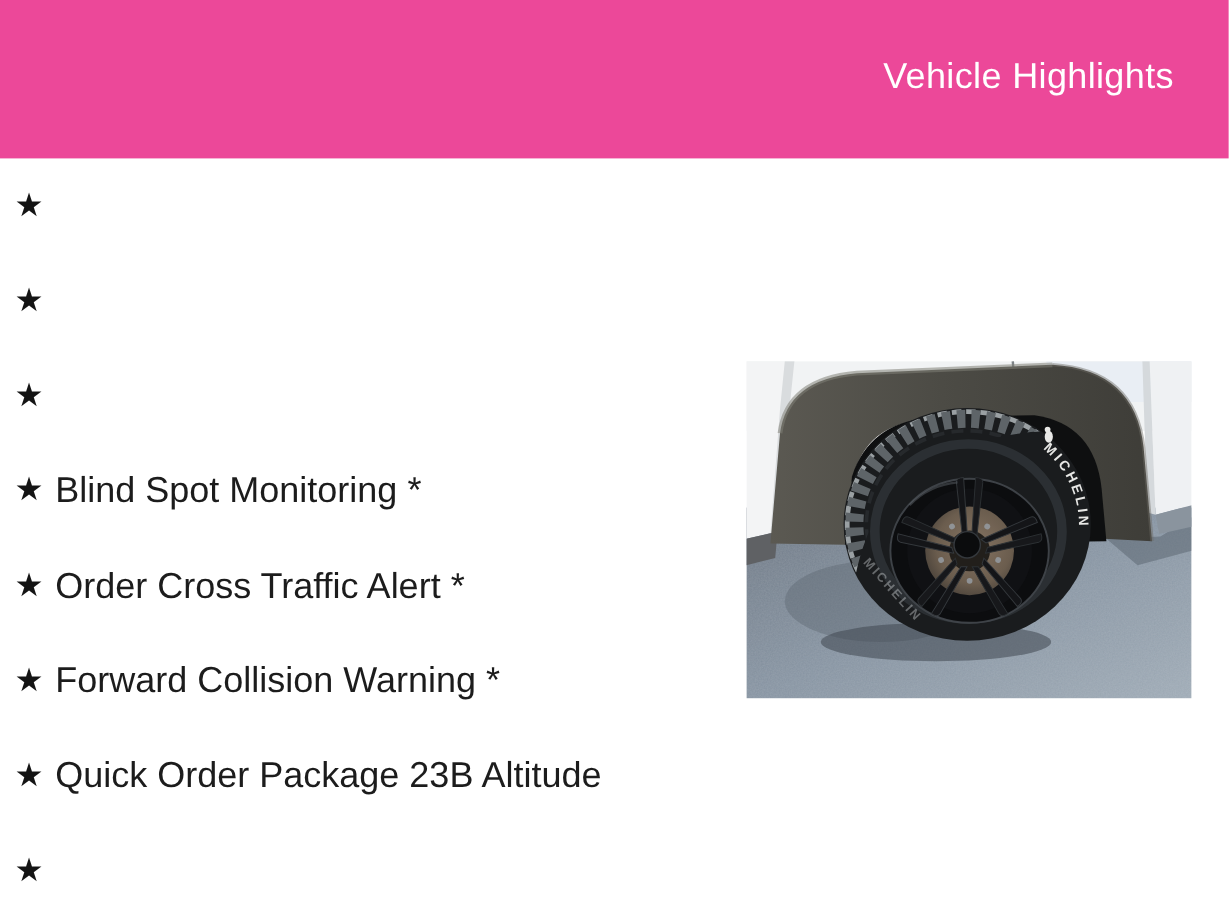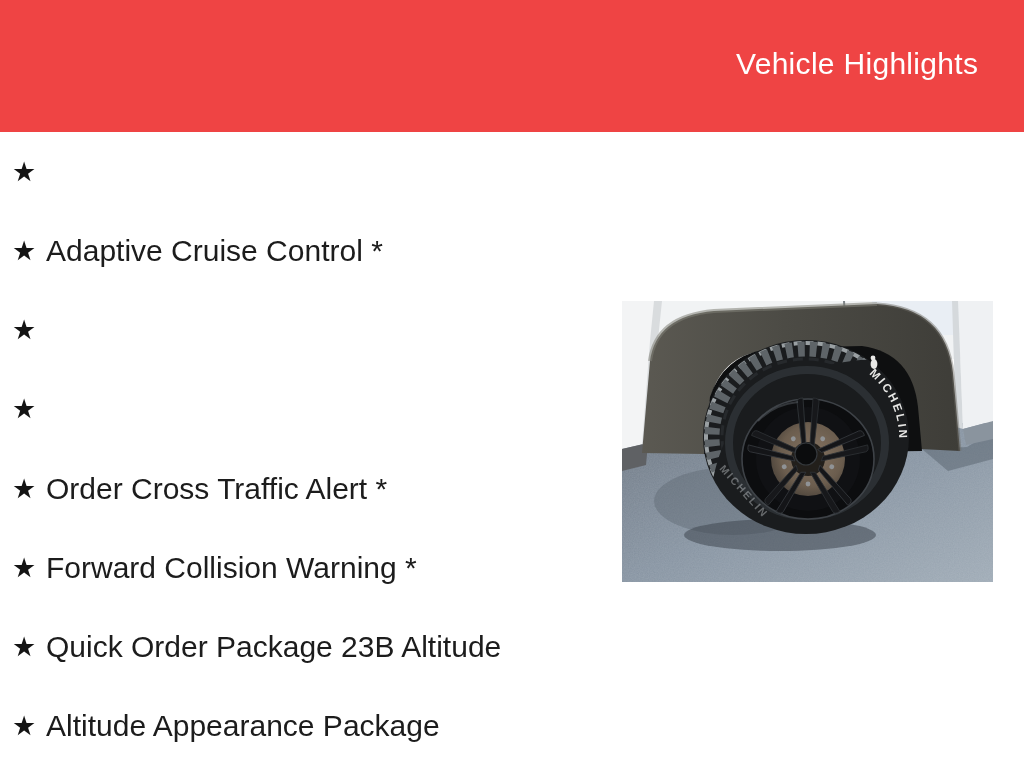--- a/index.html
+++ b/index.html
@@ -2,21 +2,21 @@
 <html><head>
 <meta charset="utf-8">
 <style>
   html,body { margin:0; padding:0; }
   body {
     width:1024px; height:768px; position:relative; overflow:hidden;
     background:#ffffff; font-family:"Liberation Sans", sans-serif;
   }
   .topbar {
     position:absolute; left:0; top:0; width:1024px; height:132px;
-    background:#ef4444;
+    background:#ec4899;
   }
   .page-title {
     position:absolute; left:736px; top:49px; margin:0;
     font-size:30px; font-weight:400; color:#ffffff; line-height:1;
     letter-spacing:0.3px; white-space:nowrap;
   }
   .highlights {
     position:absolute; left:0; top:132px; width:620px; height:633px;
     margin:0; padding:0; list-style:none;
     display:flex; flex-direction:column;
@@ -43,43 +43,42 @@
 <div class="topbar">
   <h1 class="page-title">Vehicle Highlights</h1>
 </div>
 
 <ul class="highlights">
   <li class="hl-item">
     <span class="star">★</span>
   </li>
   <li class="hl-item">
     <span class="star">★</span>
-    <span class="hl-label">Adaptive Cruise Control *</span>
-  </li>
-  <li class="hl-item">
-    <span class="star">★</span>
-  </li>
-  <li class="hl-item">
-    <span class="star">★</span>
+  </li>
+  <li class="hl-item">
+    <span class="star">★</span>
+  </li>
+  <li class="hl-item">
+    <span class="star">★</span>
+    <span class="hl-label">Blind Spot Monitoring *</span>
   </li>
   <li class="hl-item">
     <span class="star">★</span>
     <span class="hl-label">Order Cross Traffic Alert *</span>
   </li>
   <li class="hl-item">
     <span class="star">★</span>
     <span class="hl-label">Forward Collision Warning *</span>
   </li>
   <li class="hl-item">
     <span class="star">★</span>
     <span class="hl-label">Quick Order Package 23B Altitude</span>
   </li>
   <li class="hl-item">
     <span class="star">★</span>
-    <span class="hl-label">Altitude Appearance Package</span>
   </li>
 </ul>
 
 <figure class="photo">
   <svg width="371" height="281" viewBox="0 0 371 281" xmlns="http://www.w3.org/2000/svg">
     <defs>
       <clipPath id="photoClip">
           <rect x="0" y="0" width="371" height="281"></rect>
         </clipPath>
       <clipPath id="treadClip">

